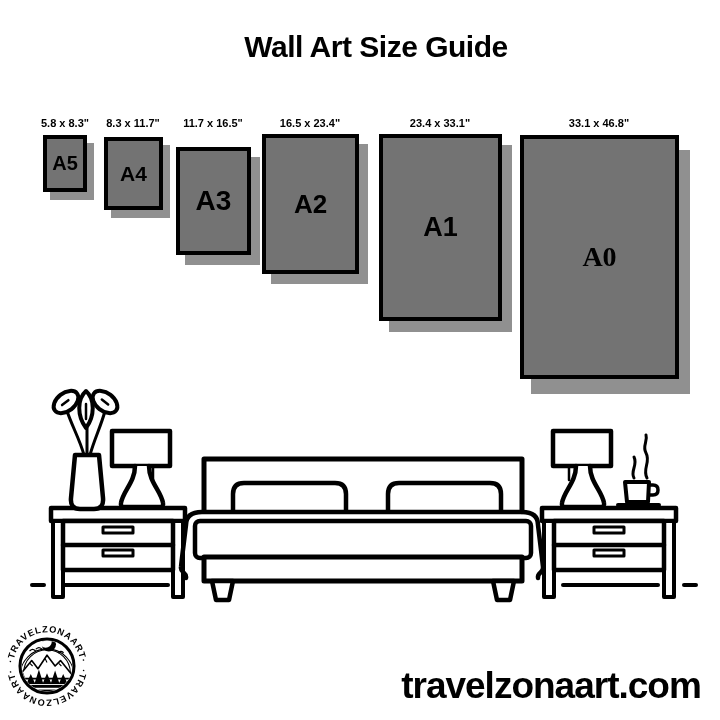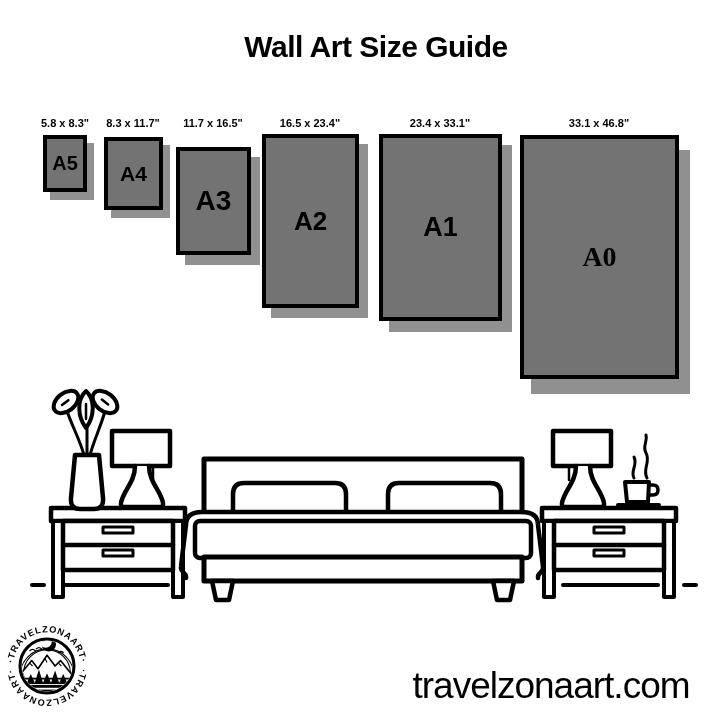--- a/index.html
+++ b/index.html
@@ -7,21 +7,21 @@
           font-family:"Liberation Sans", sans-serif;color:#000;}
   .title{position:absolute;top:30px;left:16px;width:720px;text-align:center;
          font-size:30px;font-weight:bold;letter-spacing:-0.5px;}
   .size-card{position:absolute;border:4px solid #000;background:#737373;box-sizing:border-box;
              display:flex;align-items:center;justify-content:center;font-weight:bold;}
   .dim-label{position:absolute;top:117px;transform:translateX(-50%);
              font-size:11px;font-weight:bold;white-space:nowrap;}
   .scene-svg{position:absolute;left:0;top:376px;}
   .logo-svg{position:absolute;left:2px;top:620px;}
   .website{position:absolute;top:665px;left:551px;transform:translateX(-50%);
-           font-size:37px;font-weight:normal;letter-spacing:-1px;white-space:nowrap;text-align:right;}
+           font-size:37px;font-weight:bold;letter-spacing:-1px;white-space:nowrap;text-align:right;}
   svg{display:block;}
 </style>
 </head>
 <body>
 
 <div class="canvas">
 
   <div class="title">Wall Art Size Guide</div>
 
   <div class="dim-label" style="left:65px;">5.8 x 8.3"</div>
@@ -33,21 +33,21 @@
 
   <div class="size-card" style="left:43px;top:135px;width:44px;height:57px;font-size:20px;box-shadow:7px 8px 0 #909090;">
     <span>A5</span>
     </div>
   <div class="size-card" style="left:104px;top:137px;width:59px;height:73px;font-size:21px;box-shadow:7px 8px 0 #909090;">
     <span>A4</span>
     </div>
   <div class="size-card" style="left:176px;top:147px;width:75px;height:108px;font-size:28px;box-shadow:9px 10px 0 #909090;">
     <span>A3</span>
     </div>
-  <div class="size-card" style="left:262px;top:134px;width:97px;height:174px;font-size:26px;box-shadow:9px 10px 0 #909090;">
+  <div class="size-card" style="left:262px;top:134px;width:97px;height:140px;font-size:26px;box-shadow:9px 10px 0 #909090;">
     <span>A2</span>
     </div>
   <div class="size-card" style="left:379px;top:134px;width:123px;height:187px;font-size:27px;box-shadow:10px 11px 0 #909090;">
     <span>A1</span>
     </div>
   <div class="size-card" style="left:520px;top:135px;width:159px;height:244px;font-size:28px;box-shadow:11px 15px 0 #909090;font-family:Liberation Serif, serif;">
     <span>A0</span>
     </div>
 
   <svg class="scene-svg" width="720" height="228" viewBox="0 376 720 228" fill="none" stroke="#000" stroke-width="4.5" stroke-linecap="round" stroke-linejoin="round">

